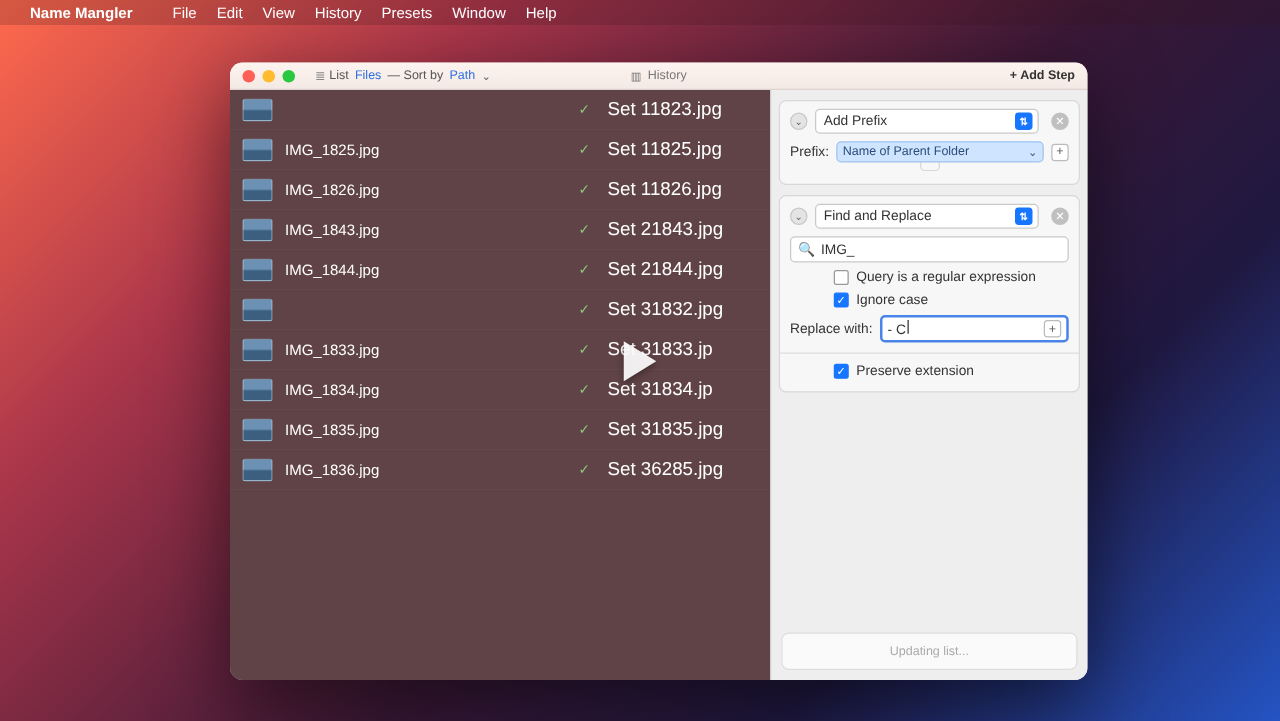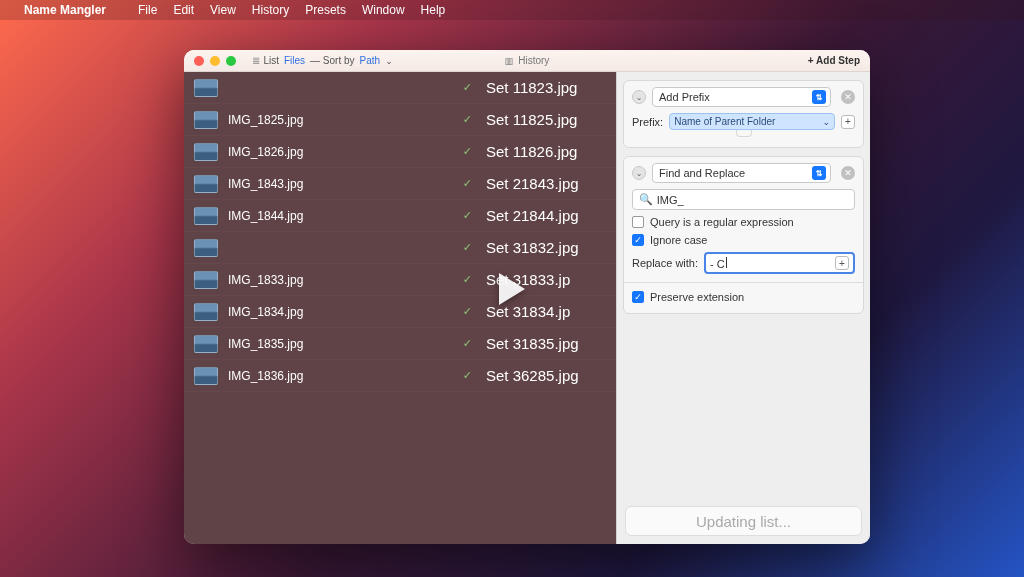--- a/index.html
+++ b/index.html
@@ -94,33 +94,33 @@
   }
   .plus-box{
     width:14px;height:14px;border:1px solid #bbb;border-radius:3px;background:#fff;
     display:flex;align-items:center;justify-content:center;font-size:10px;color:#555;
   }
   .search-field{
     display:flex;align-items:center;gap:4px;background:#fff;border:1px solid #c9c9c9;
     border-radius:4px;padding:3px 6px;font-size:11px;color:#333;margin-top:2px;
   }
   .search-field .mag{color:#999;font-size:11px;}
-  .chk-row{display:flex;align-items:center;gap:6px;font-size:11px;color:#333;margin-top:6px;}
+  .chk-row{display:flex;align-items:center;gap:6px;font-size:11px;color:#333;margin-top:6px;margin-left:35px;}
   .chk{width:12px;height:12px;border:1px solid #999;border-radius:2px;background:#fff;display:flex;align-items:center;justify-content:center;font-size:9px;color:#fff;}
   .chk.on{background:#1676ff;border-color:#1676ff;}
   .replace-input{
     flex:1;background:#fff;border:2px solid #4a84e8;border-radius:4px;
     padding:2px 4px;font-size:11px;color:#333;display:flex;align-items:center;justify-content:space-between;
   }
   .caret{display:inline-block;width:1px;height:11px;background:#333;margin-left:1px;animation:blink 1s step-end infinite;}
   @keyframes blink{50%{opacity:0}}
   .divider{height:1px;background:#ddd;margin:8px -8px;}
   .bottom-bar{
     margin:8px; height:30px; background:#fafafa;border:1px solid #ddd;border-radius:6px;
-    display:flex;align-items:center;justify-content:center;font-size:15px;color:#aaa;
+    display:flex;align-items:center;justify-content:center;font-size:10px;color:#aaa;
   }
   .notch{
     width:16px;height:8px;background:#f7f7f7;border:1px solid #d8d8d8;border-top:none;
     border-radius:0 0 4px 4px;margin:-1px auto 0;
   }
 
   
   .play-overlay{
     position:absolute; left:50%; top:50%; transform:translate(-50%,-50%);
     width:0;height:0;border-left:26px solid rgba(255,255,255,.92);

